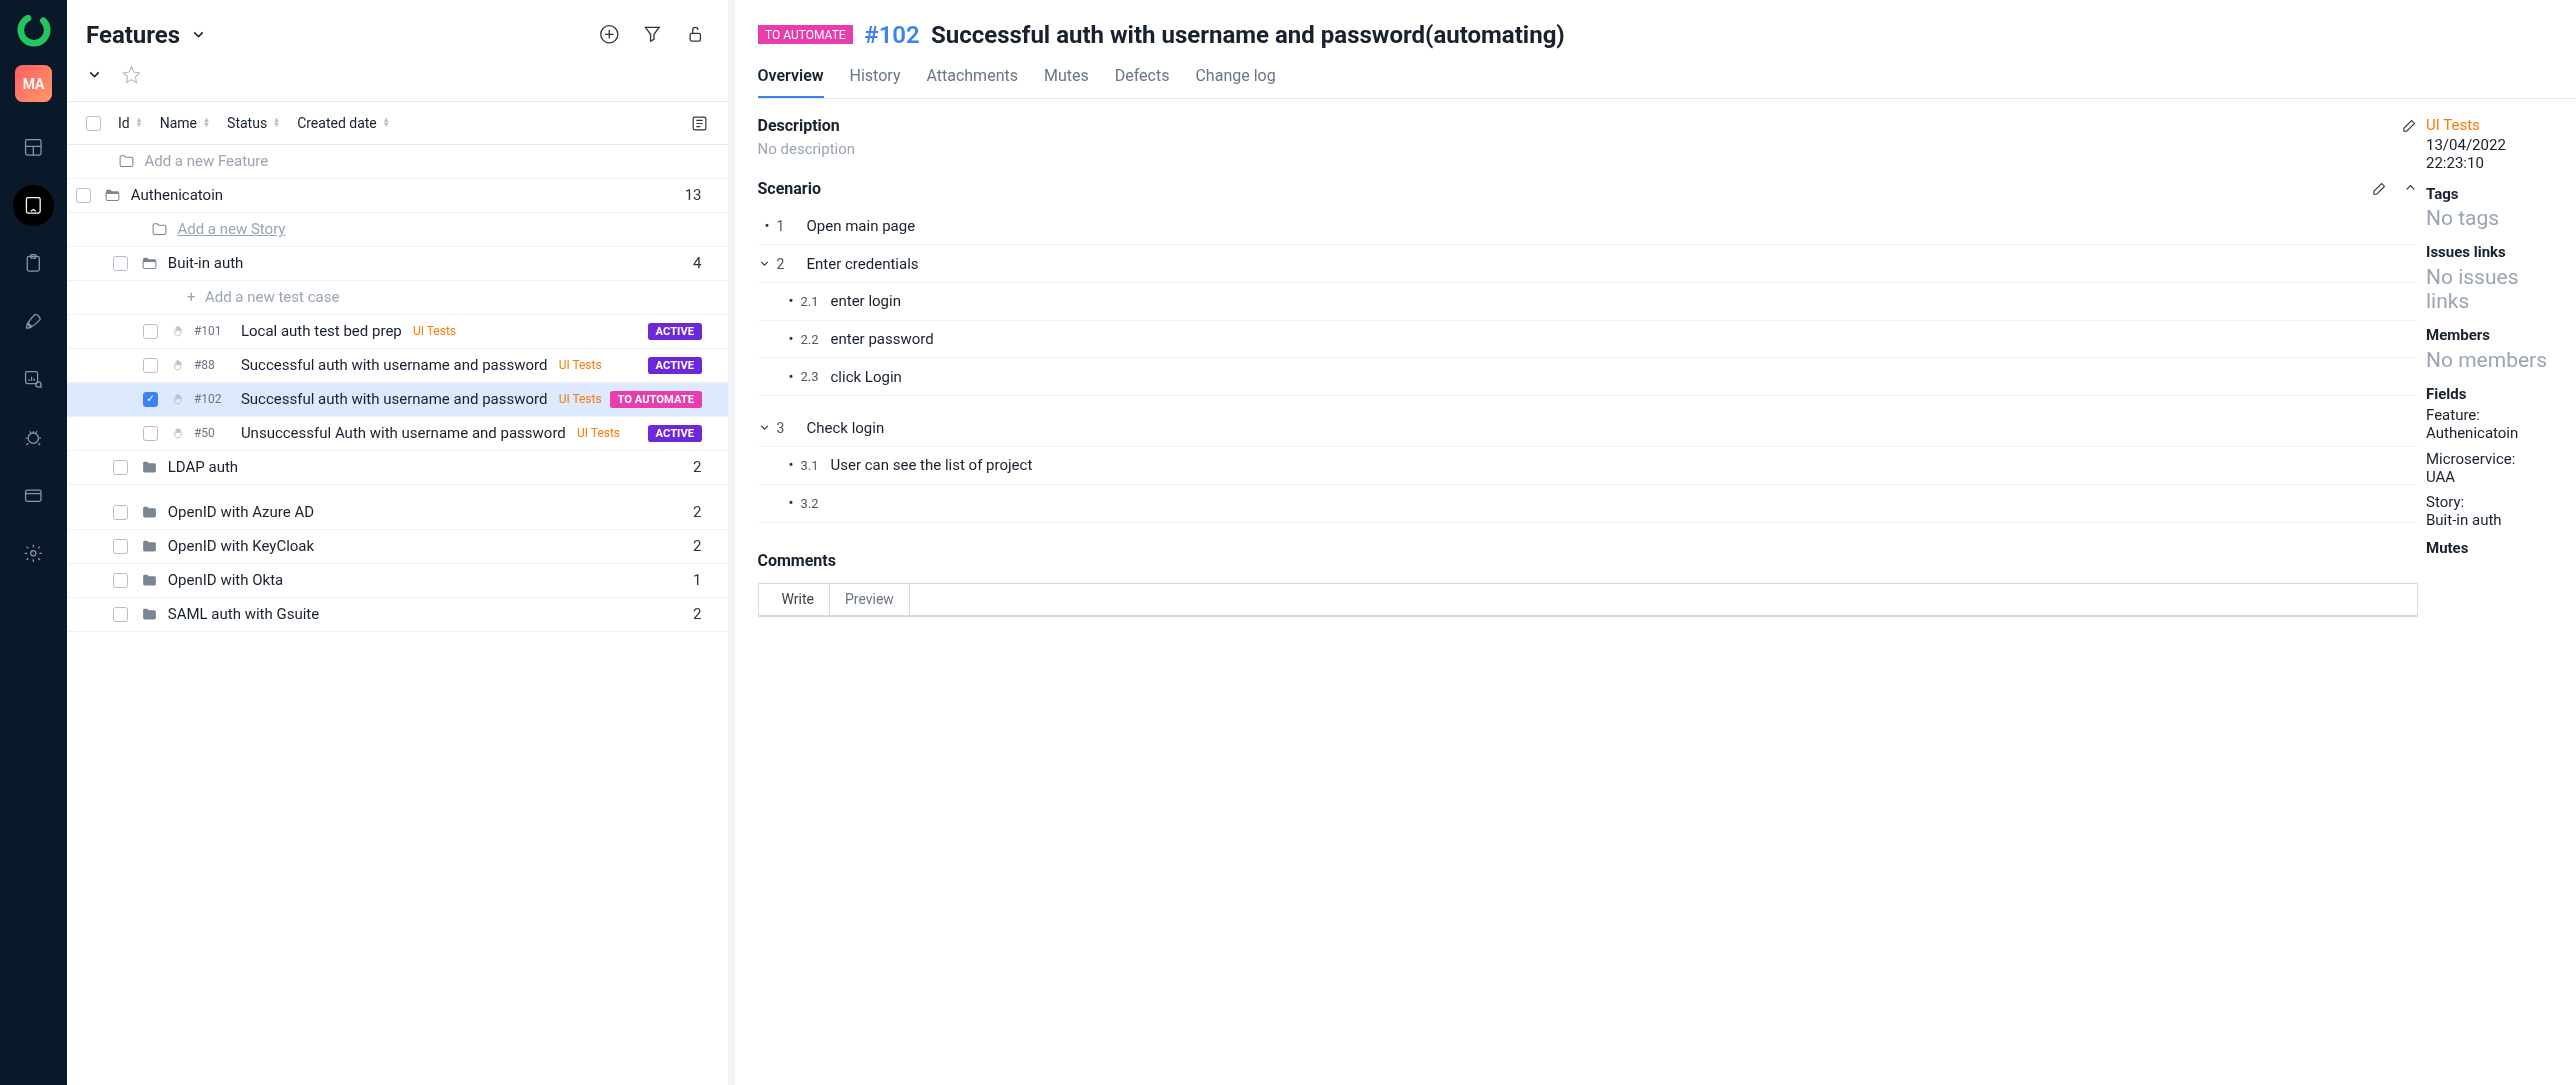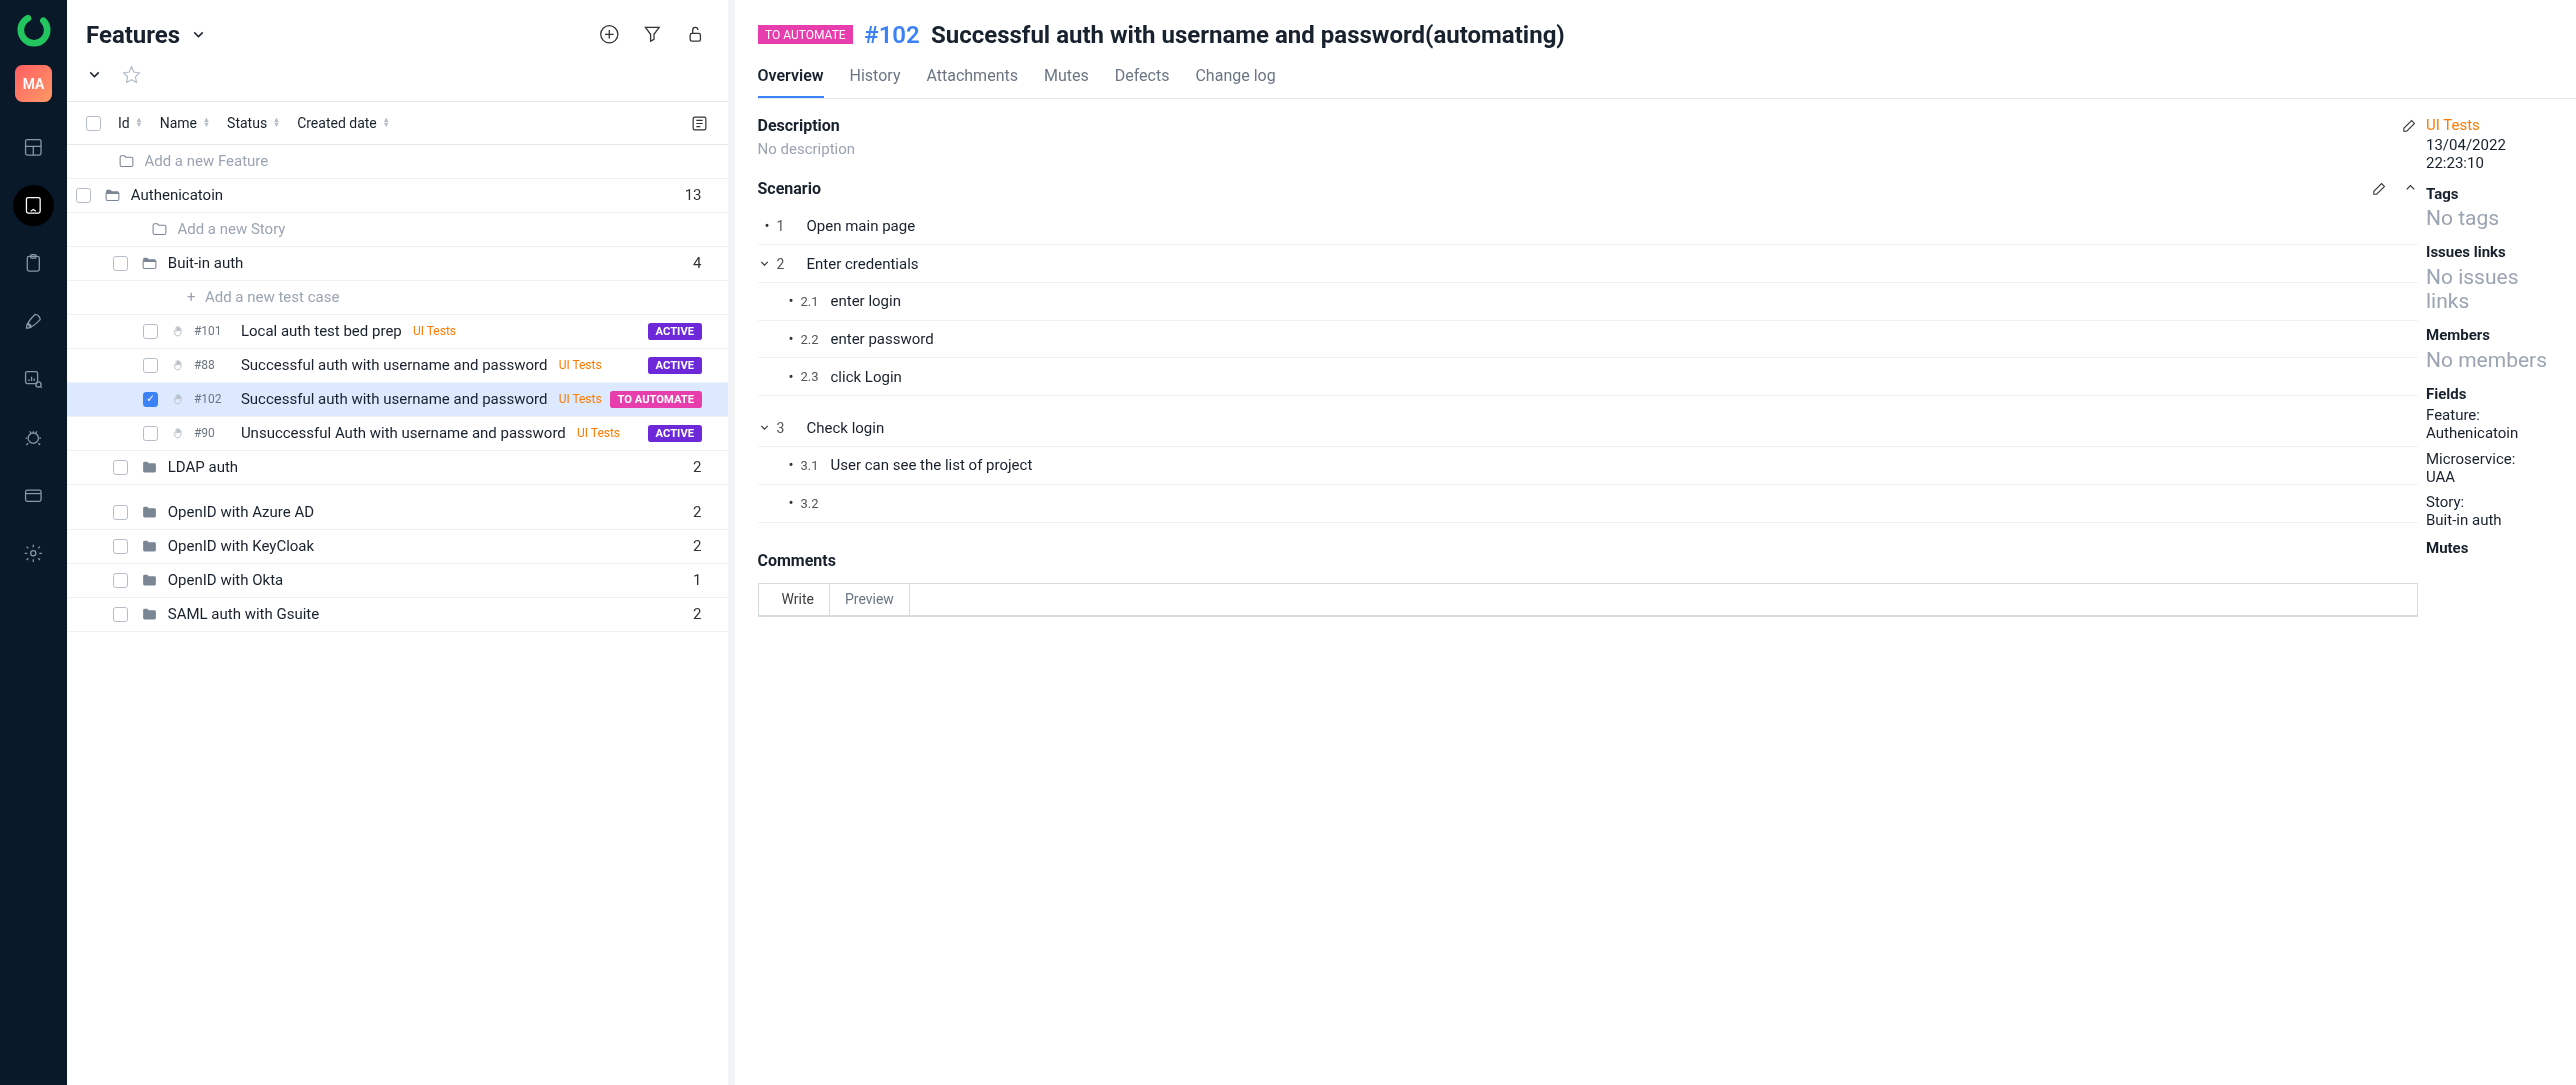--- a/index.html
+++ b/index.html
@@ -241,21 +241,21 @@
       <div class="row">
         <div class="cb"></div>
         <svg class="fold-icon" width="17" height="17" viewBox="0 0 24 24" fill="#7b8694">
             <path d="M3 6a2 2 0 012-2h4l2 2h8a2 2 0 012 2v1H3V6z"></path>
             <path d="M3 9h18v8a2 2 0 01-2 2H5a2 2 0 01-2-2V9z" fill="none" stroke="#7b8694" stroke-width="1.5"></path>
           </svg>
         <span class="name">Authenicatoin</span>
         <span class="count">13</span>
       </div>
 
-      <div class="row indent-1 add-story" style="padding-left:84px;">
+      <div class="row indent-1 add-story" style="padding-left:84px;text-decoration:underline;">
         <svg class="fold-icon" width="17" height="17" viewBox="0 0 24 24" fill="none" stroke="currentColor" stroke-width="1.5">
             <path d="M3 6a2 2 0 012-2h4l2 2h8a2 2 0 012 2v9a2 2 0 01-2 2H5a2 2 0 01-2-2V6z"></path>
           </svg>
         <span>Add a new Story</span>
       </div>
 
       <div class="row indent-1" style="padding-left:37px;">
         <div class="cb"></div>
         <svg class="fold-icon" width="17" height="17" viewBox="0 0 24 24" fill="#7b8694">
             <path d="M3 6a2 2 0 012-2h4l2 2h8a2 2 0 012 2v1H3V6z"></path>
@@ -309,21 +309,21 @@
         <span class="badge automate">TO AUTOMATE</span>
       </div>
 
       <div class="row tc indent-2" style="padding-left:67px;">
         <div class="cb"></div>
         <span class="hand">
             <svg width="15" height="15" viewBox="0 0 24 24" fill="none" stroke="currentColor" stroke-width="1.5">
               <path d="M8 12V6a1 1 0 012 0v5M10 11V5a1 1 0 012 0v6M12 11V6a1 1 0 012 0v5M14 11V8a1 1 0 012 0v5c0 3-2 6-5 6s-5-2-5-5l-1-2a1 1 0 012-1l1 1"></path>
             </svg>
           </span>
-        <span class="tid">#90</span>
+        <span class="tid">#50</span>
         <span>Unsuccessful Auth with username and password</span>
         <span class="tag">UI Tests</span>
         <span class="badge active">ACTIVE</span>
       </div>
 
       <div class="row indent-1" style="padding-left:37px;">
         <div class="cb"></div>
         <svg class="fold-icon" width="17" height="17" viewBox="0 0 24 24" fill="#7b8694">
             <path d="M3 6a2 2 0 012-2h4l2 2h8a2 2 0 012 2v9a2 2 0 01-2 2H5a2 2 0 01-2-2V6z"></path>
           </svg>

